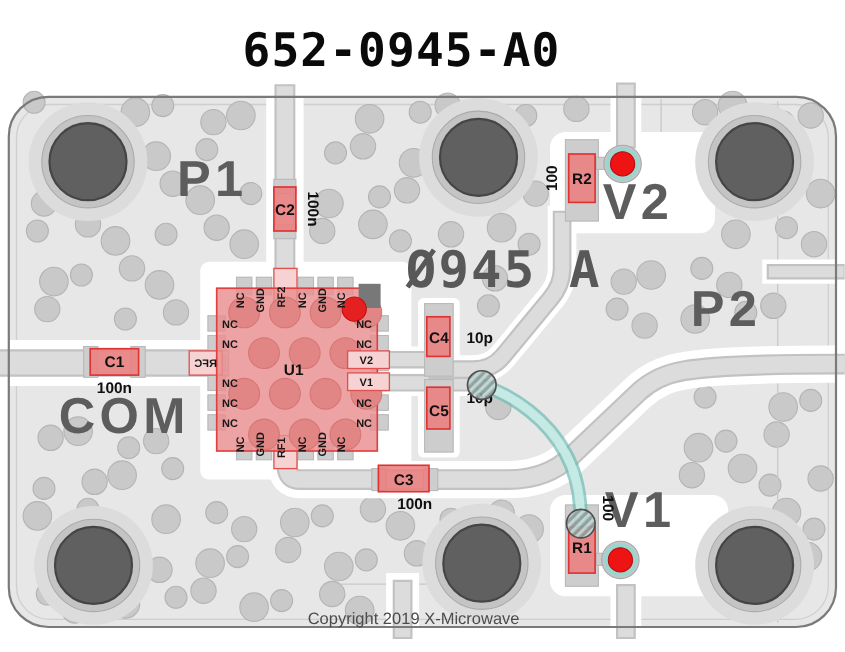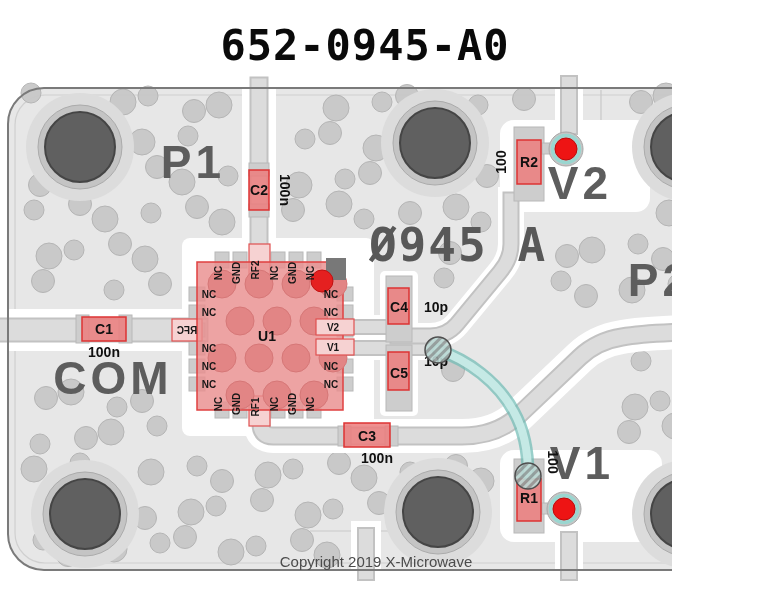--- a/index.html
+++ b/index.html
@@ -1,16 +1,16 @@
 <!DOCTYPE html>
 <html><head>
 <meta charset="utf-8">
 <style>
   html,body{margin:0;padding:0;background:#ffffff;}
-  .stage{width:672px;height:593px;position:relative;background:#fff;overflow:hidden;}
+  .stage{width:768px;height:593px;position:relative;background:#fff;overflow:hidden;}
   svg text{user-select:none;}
   .title-txt{font:bold 42px "DejaVu Sans Mono",monospace;fill:#0a0a0a;letter-spacing:1px;}
   .silk-big{font:bold 46px "Liberation Sans",sans-serif;fill:#5d5d5d;letter-spacing:4px;}
   .silk-mark{font:bold 46px "DejaVu Sans Mono",monospace;fill:#585858;letter-spacing:2px;}
   .comp-lbl{font:bold 14px "Liberation Sans",sans-serif;fill:#101010;}
   .val-lbl{font:bold 14px "Liberation Sans",sans-serif;fill:#101010;}
   .pin-lbl{font:bold 10px "Liberation Sans",sans-serif;fill:#171717;}
   .copy-lbl{font:15px "Liberation Sans",sans-serif;fill:#4c4c4c;}
   .chan{stroke:#ffffff;fill:none;stroke-linecap:square;}
   .trace-edge{stroke:#c2c2c2;fill:none;stroke-linecap:square;}

